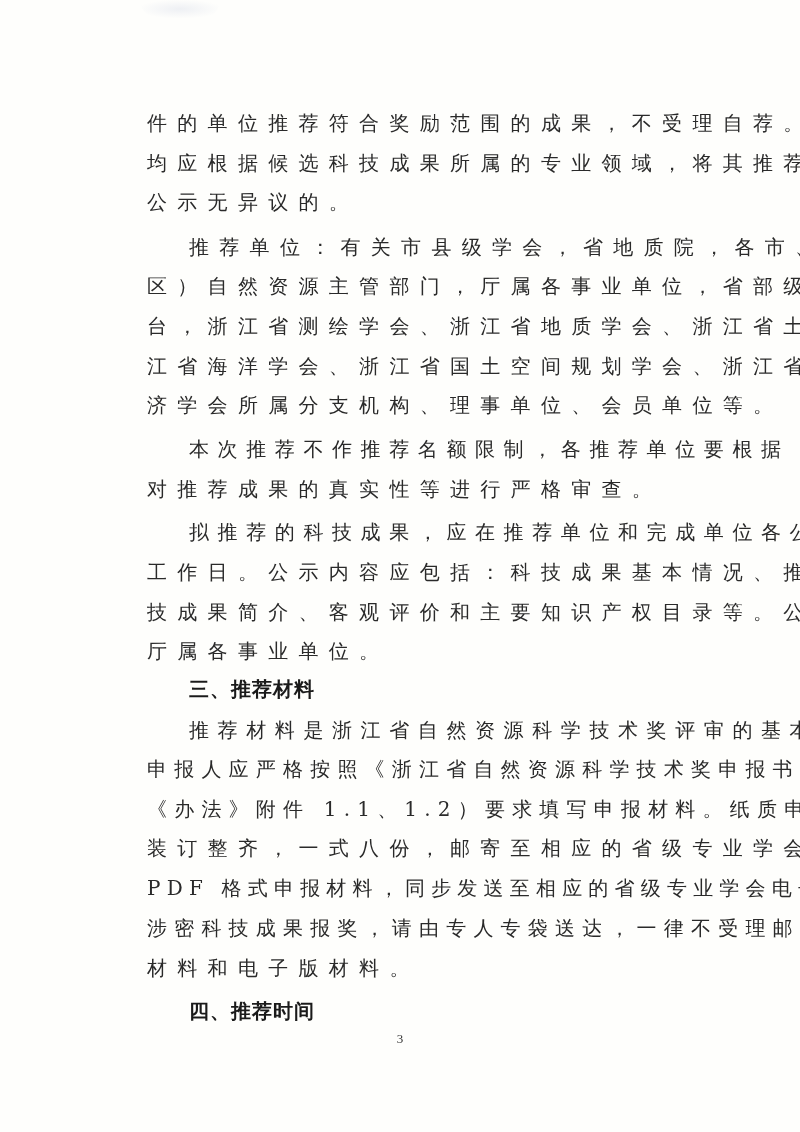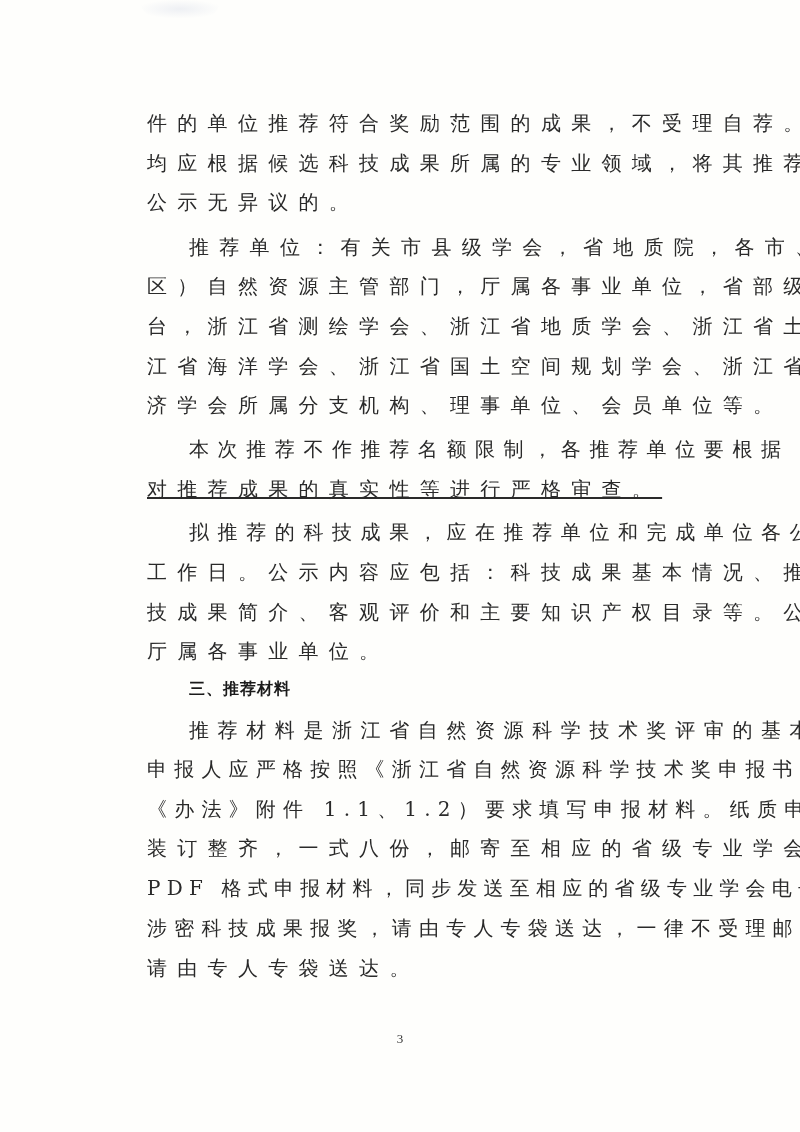--- a/index.html
+++ b/index.html
@@ -38,21 +38,21 @@
     letter-spacing: 10.3px;
   }
   .line.indent { left: 189px; }
   .line.tight { letter-spacing: 8.6px; }
   .line.tight2 { letter-spacing: 7.2px; }
   .heading {
     position: absolute;
     left: 189px;
     font-family: "DejaVu Sans", "Liberation Sans", sans-serif;
     font-weight: bold;
-    font-size: 16px;
+    font-size: 20px;
     line-height: 30px;
     letter-spacing: 1px;
     color: #1a1a1a;
     white-space: nowrap;
   }
   .page-number {
     position: absolute;
     left: 0;
     width: 800px;
     text-align: center;
@@ -72,32 +72,33 @@
   <div class="line" style="top:148px;">均应根据候选科技成果所属的专业领域，将其推荐至相应的省</div>
   <div class="line" style="top:187px;">公示无异议的。</div>
 
   <div class="line indent" style="top:232px;">推荐单位：有关市县级学会，省地质院，各市、县（市、</div>
   <div class="line" style="top:271px;">区）自然资源主管部门，厅属各事业单位，省部级科技创新平</div>
   <div class="line" style="top:311px;">台，浙江省测绘学会、浙江省地质学会、浙江省土地学会、浙</div>
   <div class="line" style="top:351px;">江省海洋学会、浙江省国土空间规划学会、浙江省地质矿产经</div>
   <div class="line" style="top:390px;text-align:right;">济学会所属分支机构、理事单位、会员单位等。</div>
 
   <div class="line indent tight" style="top:434px;">本次推荐不作推荐名额限制，各推荐单位要根据《办法》</div>
-  <div class="line" style="top:474px;text-decoration:underline;">对推荐成果的真实性等进行严格审查。</div>
+  <div class="line" style="top:474px;">对推荐成果的真实性等进行严格审查。</div>
 
   <div class="line indent tight" style="top:517px;">拟推荐的科技成果，应在推荐单位和完成单位各公示 5 个</div>
   <div class="line" style="top:557px;">工作日。公示内容应包括：科技成果基本情况、推荐意见、科</div>
   <div class="line" style="top:597px;">技成果简介、客观评价和主要知识产权目录等。公示无异议的</div>
   <div class="line" style="top:636px;">厅属各事业单位。</div>
 
   <div class="heading" style="top:674px;">三、推荐材料</div>
 
   <div class="line indent tight" style="top:715px;">推荐材料是浙江省自然资源科学技术奖评审的基本依据，</div>
   <div class="line tight2" style="top:754px;">申报人应严格按照《浙江省自然资源科学技术奖申报书》（见</div>
   <div class="line tight2" style="top:794px;">《办法》附件 1.1、1.2）要求填写申报材料。纸质申报材料，</div>
   <div class="line" style="top:833px;">装订整齐，一式八份，邮寄至相应的省级专业学会。电子版</div>
   <div class="line tight2" style="top:873px; letter-spacing:6.2px;">PDF 格式申报材料，同步发送至相应的省级专业学会电子邮箱。</div>
   <div class="line tight2" style="top:913px;">涉密科技成果报奖，请由专人专袋送达，一律不受理邮寄纸质</div>
-  <div class="line" style="top:953px;">请由专人专袋送达。</div>
+  <div class="line" style="top:953px;">材料和电子版材料。</div>
 
+  <div class="heading" style="top:996px;">四、推荐时间</div>
 
   <div class="page-number">3</div>
 </div>
 
 </body></html>

